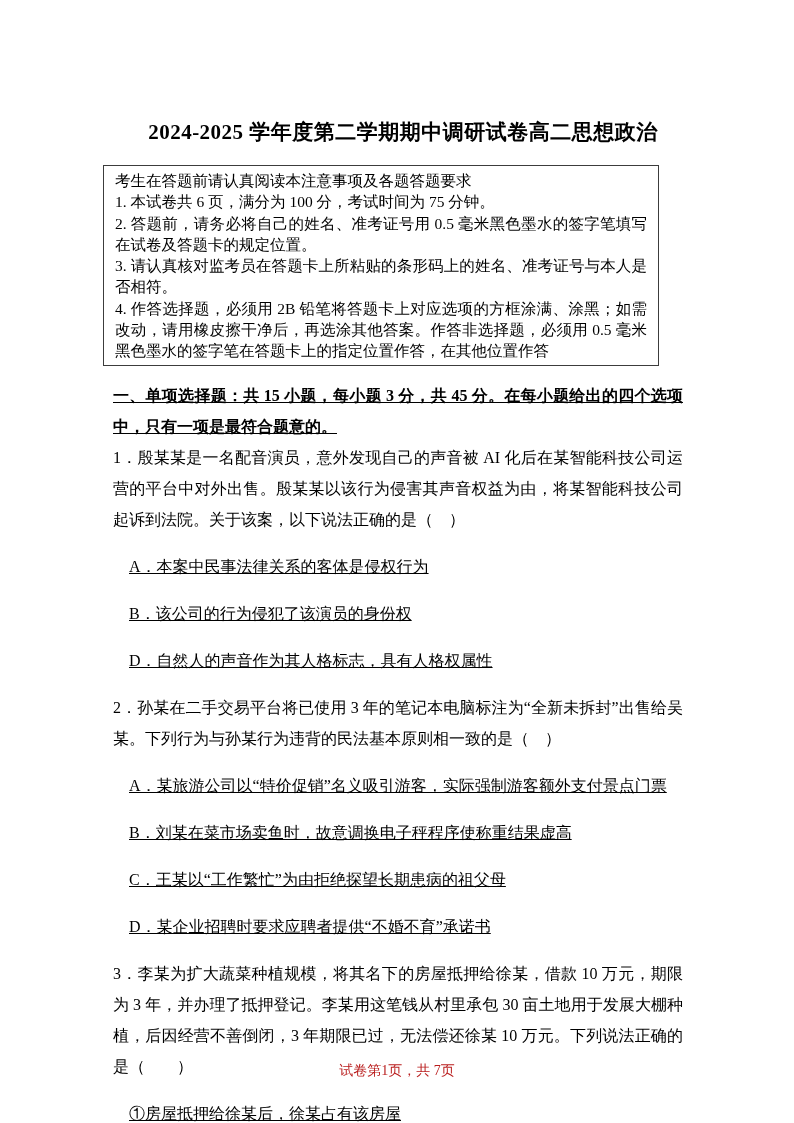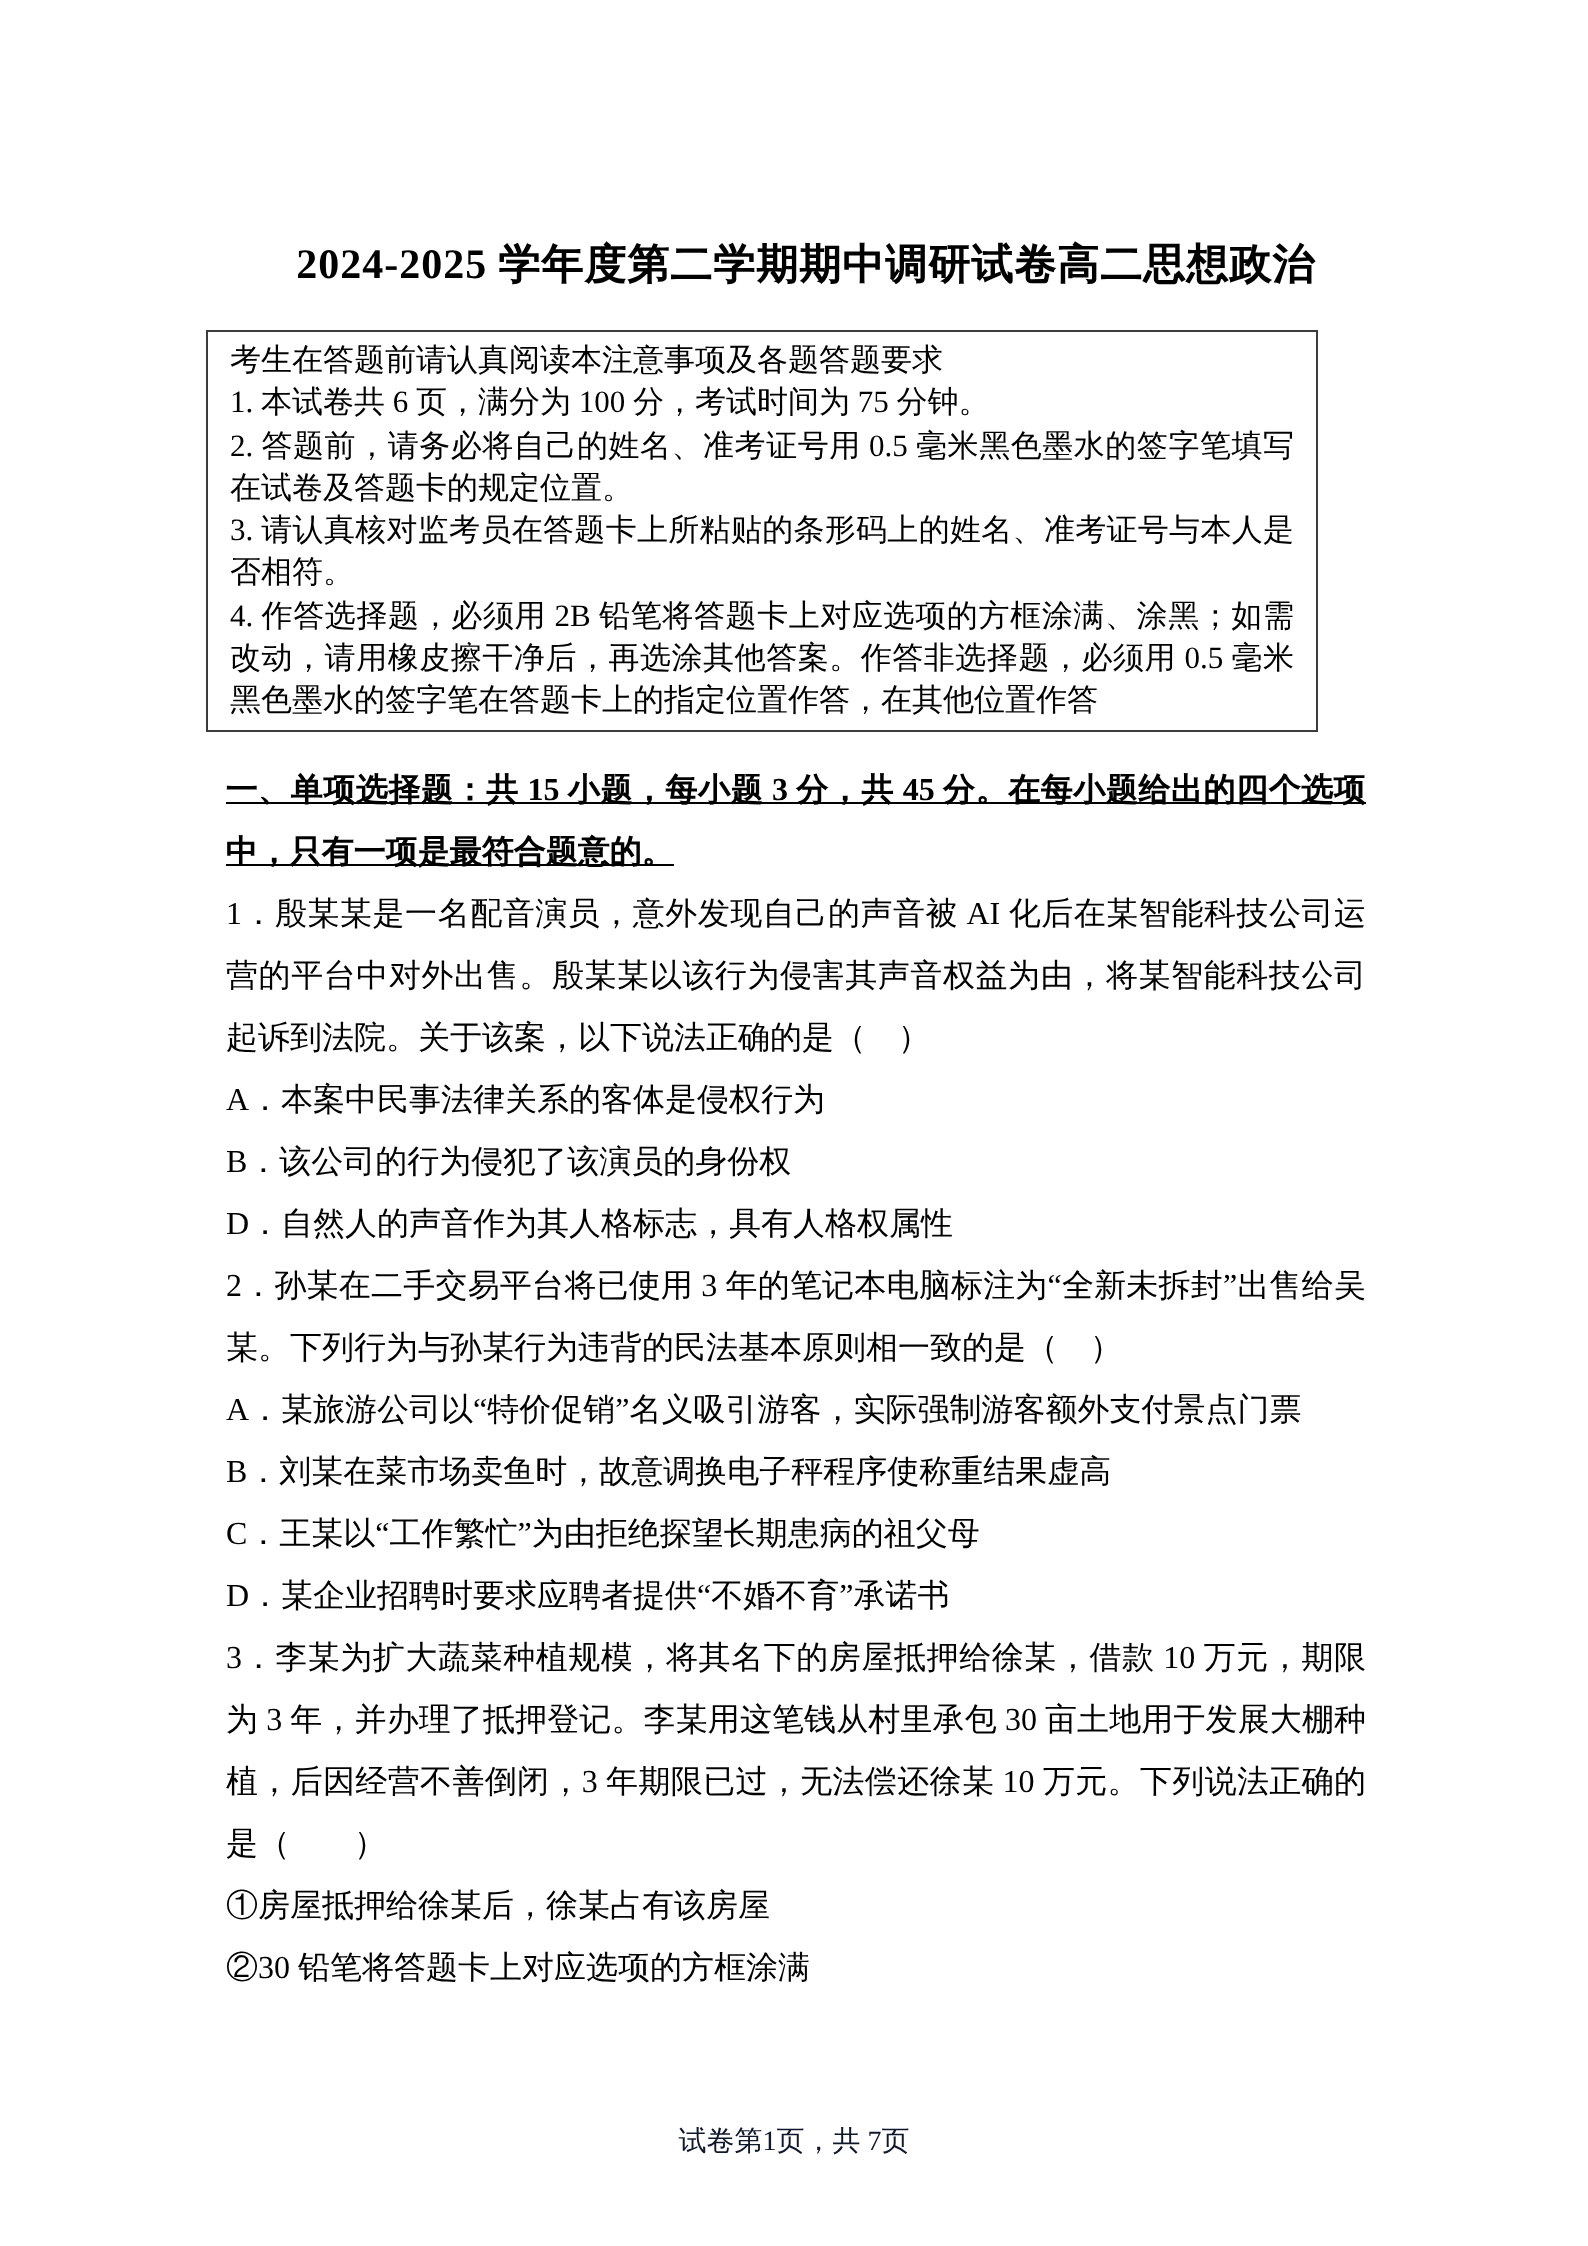--- a/index.html
+++ b/index.html
@@ -50,31 +50,32 @@
     margin: 0;
     font-weight: bold;
     text-align: justify;
     text-decoration: underline;
   }
   .stem {
     margin: 0;
     text-align: justify;
   }
   .option, .sub-item {
-    margin: 0;
+    margin: 16px;
     text-align: left;
+    text-decoration: underline;
   }
   .footer {
     position: absolute;
     left: 0;
     right: 0;
     top: 1062px;
     text-align: center;
     font-size: 14px;
-    color: #0f172a;
+    color: #b91c1c;
   }
 </style>
 </head>
 <body>
 
 <div class="page">
 
   <h1 class="title">2024-2025 学年度第二学期期中调研试卷高二思想政治</h1>
 
   <div class="notice-box">

